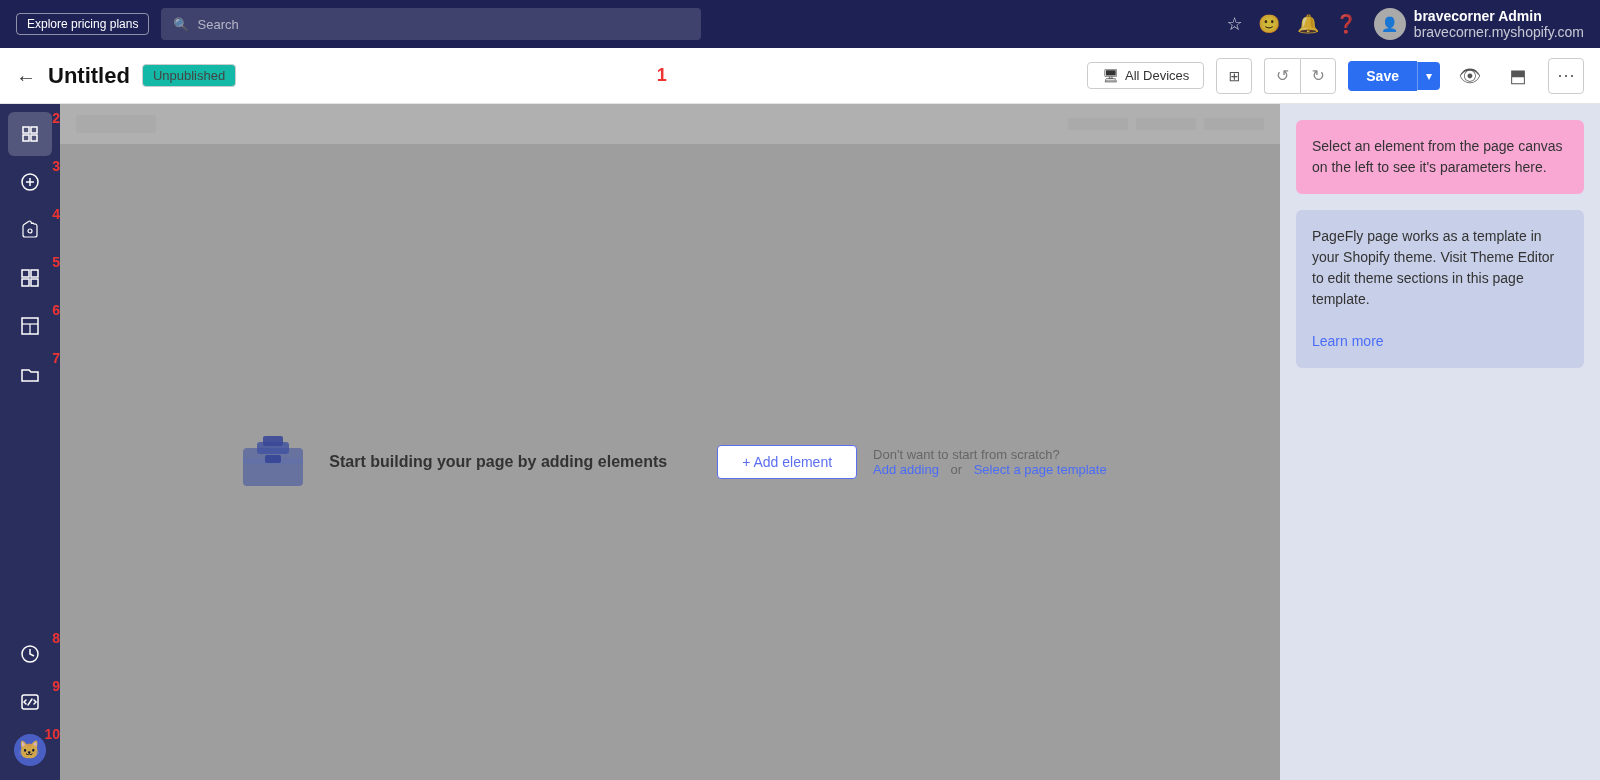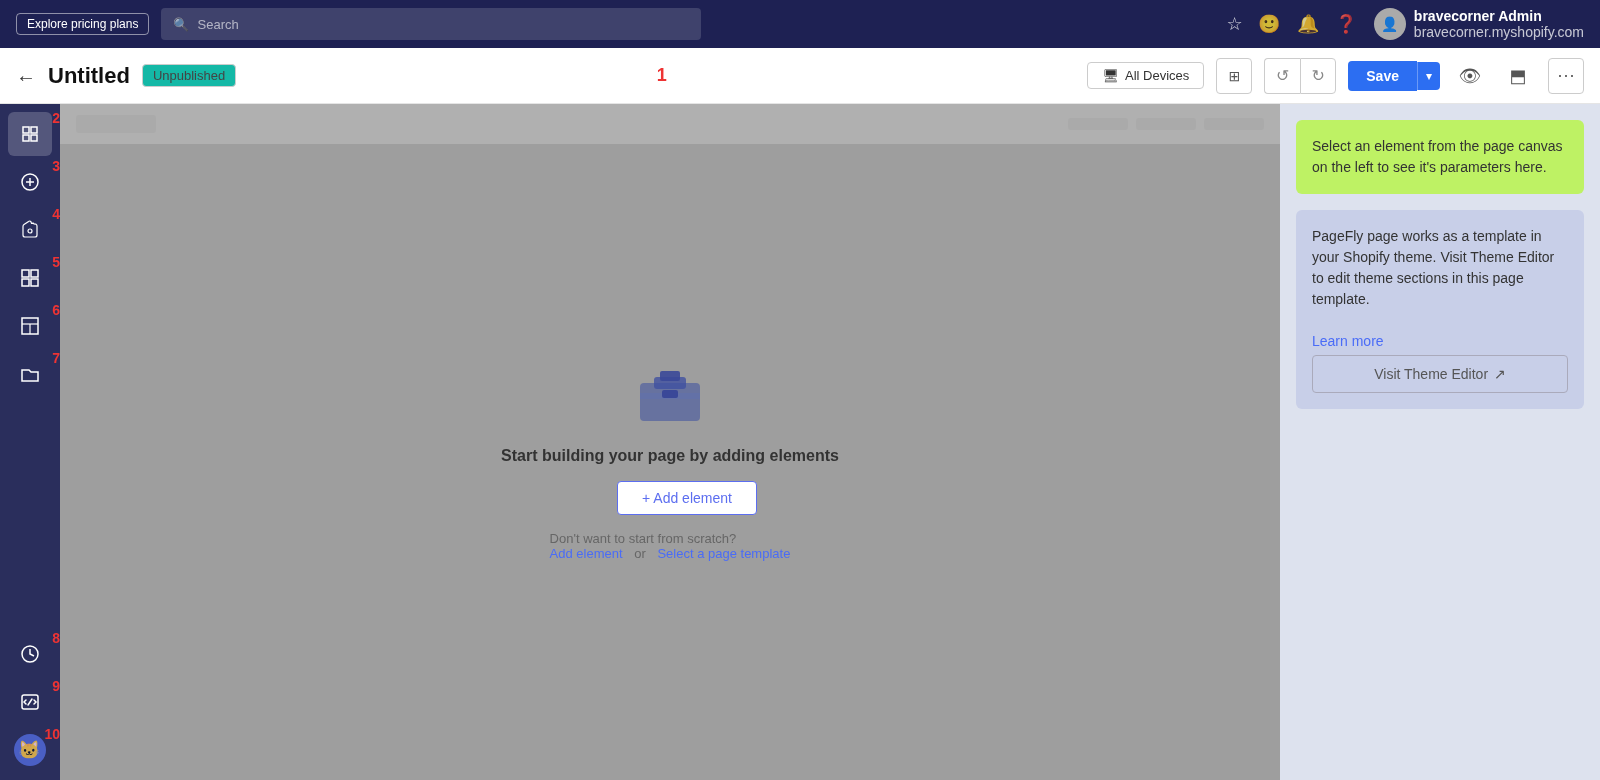--- a/index.html
+++ b/index.html
@@ -280,21 +280,21 @@
       padding: 0 16px;
     }
     .canvas-inner {
       flex: 1;
       display: flex;
       align-items: center;
       justify-content: center;
     }
     .canvas-content {
       display: flex;
-      flex-direction: column;
+      flex-direction: row;
       align-items: center;
       gap: 16px;
     }
     .empty-icon {
       width: 80px;
       height: 60px;
       margin-bottom: 8px;
     }
     .canvas-title {
       font-size: 16px;
@@ -327,21 +327,21 @@
     
     .right-panel {
       width: 320px;
       background: #dde2ee;
       display: flex;
       flex-direction: column;
       padding: 16px;
       gap: 16px;
     }
     .info-card {
-      background: #bef264;
+      background: #f9a8d4;
       border-radius: 6px;
       padding: 16px;
       font-size: 14px;
       color: #333;
       line-height: 1.5;
     }
     .theme-editor-card {
       background: #c8cfe8;
       border-radius: 6px;
       padding: 16px;
@@ -506,38 +506,34 @@
           <rect x="10" y="30" width="60" height="6" fill="#6070b0" opacity="0.5"></rect>
           <rect x="32" y="27" width="16" height="8" rx="2" fill="#3a4898"></rect>
         </svg>
         <span class="canvas-title">Start building your page by adding elements</span>
         <button class="add-element-btn">
             <span style="color:#5c6ef0;font-size:14px;">+ Add element</span>
           </button>
         <div class="canvas-links">
           <span>Don't want to start from scratch?</span>
           <br>
-          <a class="canvas-link">Add element</a>
+          <a class="canvas-link">Add adding</a>
           <span style="margin:0 8px;">or</span>
           <a class="canvas-link">Select a page template</a>
         </div>
       </div>
     </div>
   </div>
 
   <div class="right-panel">
     <div class="info-card">
       <span>Select an element from the page canvas on the left to see it's parameters here.</span>
     </div>
     <div class="theme-editor-card">
       <div style="font-size:14px;color:#333;line-height:1.5;">
         <span>PageFly page works as a template in your Shopify theme. Visit Theme Editor to edit theme sections in this page template.</span>
         <br><br>
         <a class="canvas-link">Learn more</a>
       </div>
-      <button class="theme-editor-btn">
-        <span>Visit Theme Editor</span>
-        <span>↗</span>
-      </button>
     </div>
   </div>
 
 </div>
 
 </body></html>

